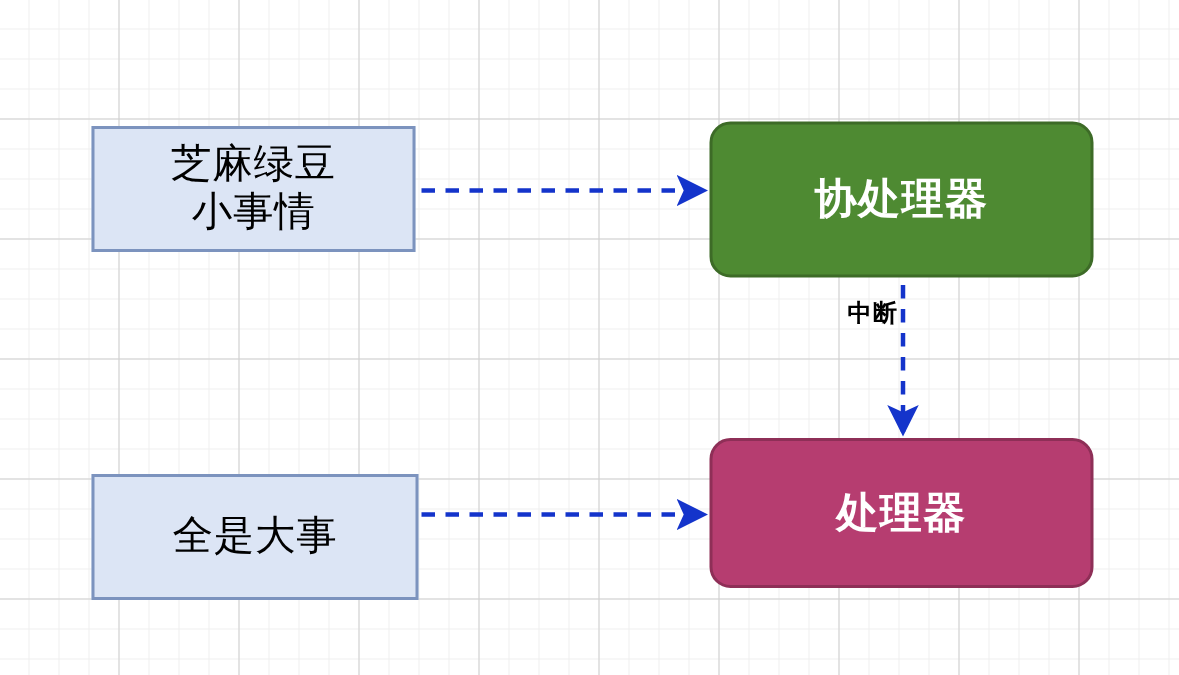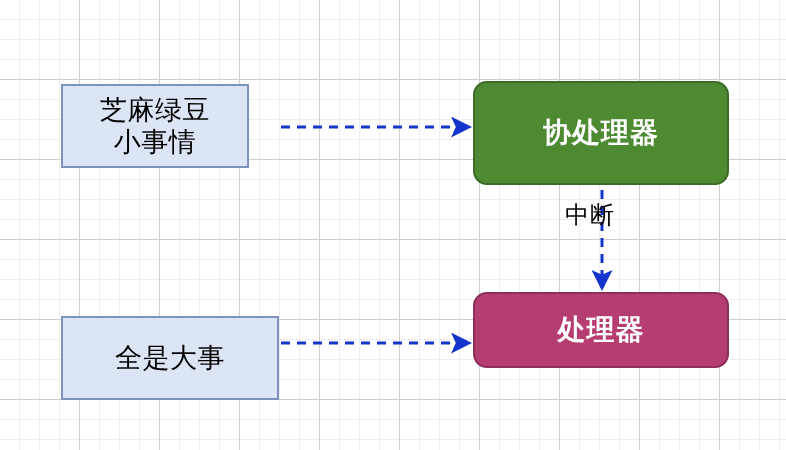--- a/index.html
+++ b/index.html
@@ -80,22 +80,22 @@
     position: absolute;
     left: 0;
     top: 0;
     width: 786px;
     height: 450px;
     pointer-events: none;
   }
 
   .edge-label {
     position: absolute;
-    font-size: 24px;
-    font-weight: 400;
+    font-size: 16px;
+    font-weight: 700;
     color: #000000;
     background: transparent;
     white-space: nowrap;
     letter-spacing: 1px;
   }
 </style>
 </head>
 <body>
 
 <div id="canvas">
@@ -109,30 +109,30 @@
 
     <line x1="281" y1="127" x2="469" y2="127" stroke="#1434cb" stroke-width="3" stroke-dasharray="9 7" marker-end="url(#arrowhead)"></line>
 
     <line x1="602" y1="174" x2="602" y2="288" stroke="#1434cb" stroke-width="3" stroke-dasharray="9 7" marker-end="url(#arrowhead)"></line>
 
     <line x1="281" y1="343" x2="469" y2="343" stroke="#1434cb" stroke-width="3" stroke-dasharray="9 7" marker-end="url(#arrowhead)"></line>
   </svg>
 
   <div class="edge-label" style="left:565px; top:199px;">中断</div>
 
-  <div class="node note-box" style="left:61px; top:84px; width:188px; height:84px;">
+  <div class="node note-box" style="left:61px; top:84px; width:216px; height:84px;">
     <span class="note-text">芝麻绿豆
 小事情</span>
   </div>
 
   <div class="node note-box" style="left:61px; top:316px; width:218px; height:84px;">
     <span class="note-text">全是大事</span>
   </div>
 
   <div class="node proc-box proc-green" style="left:473px; top:81px; width:256px; height:104px;">
     <span class="note-text">协处理器</span>
   </div>
 
-  <div class="node proc-box proc-magenta" style="left:473px; top:292px; width:256px; height:76px;">
+  <div class="node proc-box proc-magenta" style="left:473px; top:292px; width:256px; height:100px;">
     <span class="note-text">处理器</span>
   </div>
 
 </div>
 
 </body></html>

